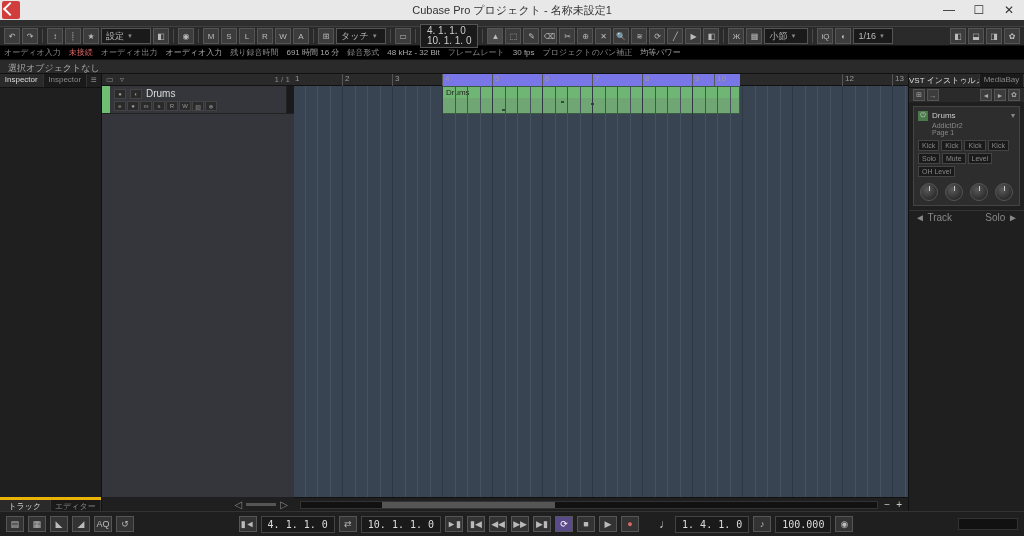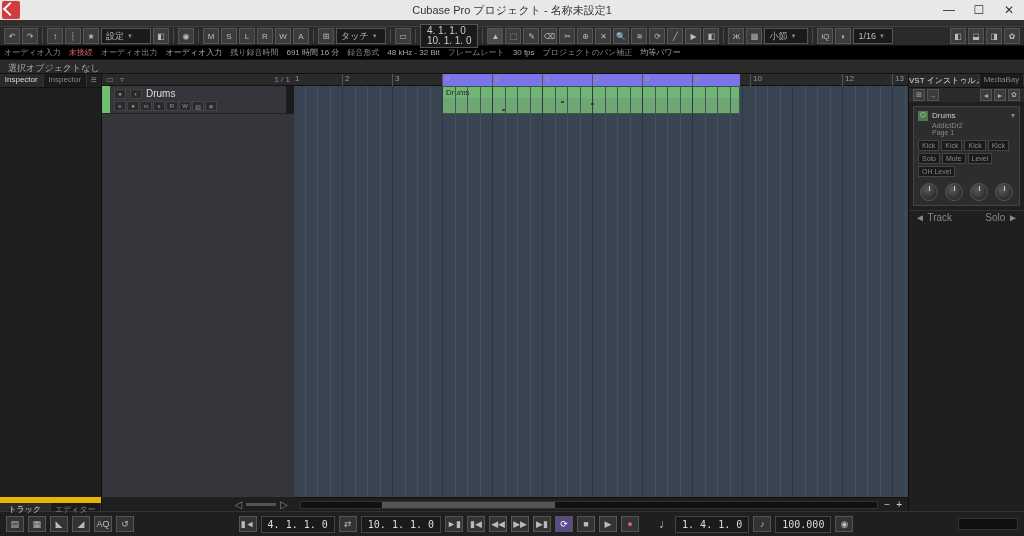--- a/index.html
+++ b/index.html
@@ -22,21 +22,21 @@
 .statusbar{height:14px;background:#000000;border-bottom:1px solid #111;display:flex;align-items:center;padding:0 4px;gap:8px}
 .statusbar .lbl{color:#888;font-size:8px}
 .statusbar .lbl.red{color:#d66}
 .statusbar .lbl.val{color:#aaa}
 .infobar{height:14px;background:#2a2a2a;border-bottom:1px solid #111;padding:2px 8px;color:#aaa;font-size:9px}
 .main{display:flex;height:437px}
 .leftpanel{width:102px;background:#1f1f1f;border-right:1px solid #111;display:flex;flex-direction:column}
 .lefttabs{height:14px;display:flex;border-bottom:1px solid #111}
 .lefttab{flex:1;text-align:center;font-size:8px;color:#888;padding-top:1px;border-right:1px solid #333;background:#1a1a1a}
 .lefttab.active{color:#ddd;background:#2a2a2a}
-.leftbottom{margin-top:auto;height:14px;display:flex;border-top:6px solid #eab308}
+.leftbottom{margin-top:auto;height:14px;display:flex;border-top:3px solid #eab308}
 .tracklist{width:192px;background:#34363b;position:relative}
 .tracklist-hdr{height:12px;background:#2a2a2a;border-bottom:1px solid #111;display:flex;align-items:center;padding:0 4px;gap:4px}
 .tracklist-hdr .ico{width:10px;height:10px;color:#888;font-size:8px}
 .track{height:28px;border-bottom:1px solid #222;display:flex}
 .track-color{width:8px;background:#6fbf73}
 .track-body{flex:1;background:#34363b;padding:2px 4px}
 .track-name{color:#ddd;font-size:9px;display:flex;align-items:center;gap:4px}
 .track-ctrls{display:flex;gap:1px;margin-top:2px}
 .tctrl{width:12px;height:10px;background:#2a2a2a;border:1px solid #444;font-size:6px;color:#999;display:flex;align-items:center;justify-content:center}
 .track-meter{width:8px;background:#1a1a1a;border-left:1px solid #222}
@@ -219,21 +219,21 @@
       <div class="loopmark" style="left:148px;width:298px"></div>
     <div class="tick" style="left: -2px;">1</div>
         <div class="tick" style="left: 48px;">2</div>
         <div class="tick" style="left: 98px;">3</div>
         <div class="tick" style="left: 148px;">4</div>
         <div class="tick" style="left: 198px;">5</div>
         <div class="tick" style="left: 248px;">6</div>
         <div class="tick" style="left: 298px;">7</div>
         <div class="tick" style="left: 348px;">8</div>
         <div class="tick" style="left: 398px;">9</div>
-        <div class="tick" style="left: 456px;">10</div>
+        <div class="tick" style="left: 420px;">10</div>
         <div class="tick" style="left: 498px; margin-top: 37px;">11</div>
         <div class="tick" style="left: 548px;">12</div>
         <div class="tick" style="left: 598px;">13</div>
       </div>
     <div class="gridarea">
       <div class="event" style="left:148px;top:0;width:298px;height:28px">
         <div class="evname">Drums</div>
         <div class="note" style="left:40%;top:14px;width:3px"></div>
         <div class="note" style="left:50%;top:16px;width:3px"></div>
         <div class="note" style="left:20%;top:22px;width:3px"></div>

